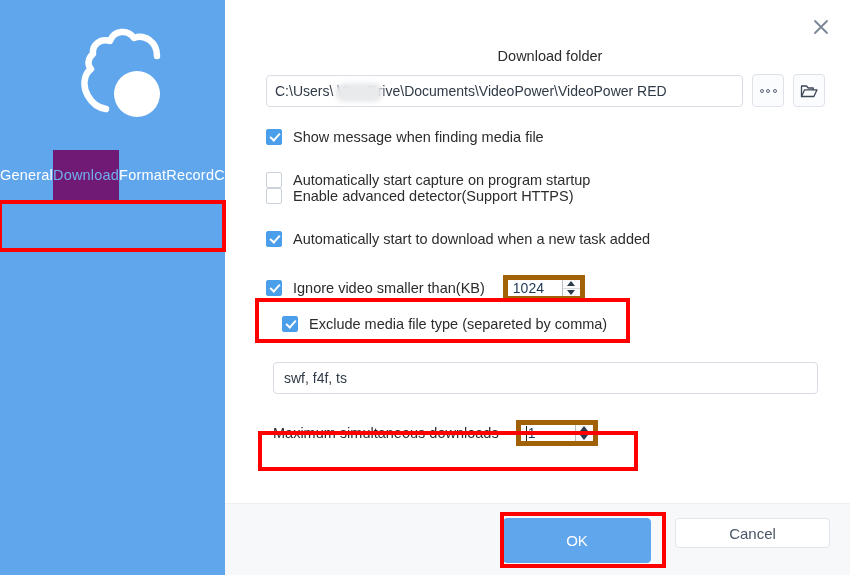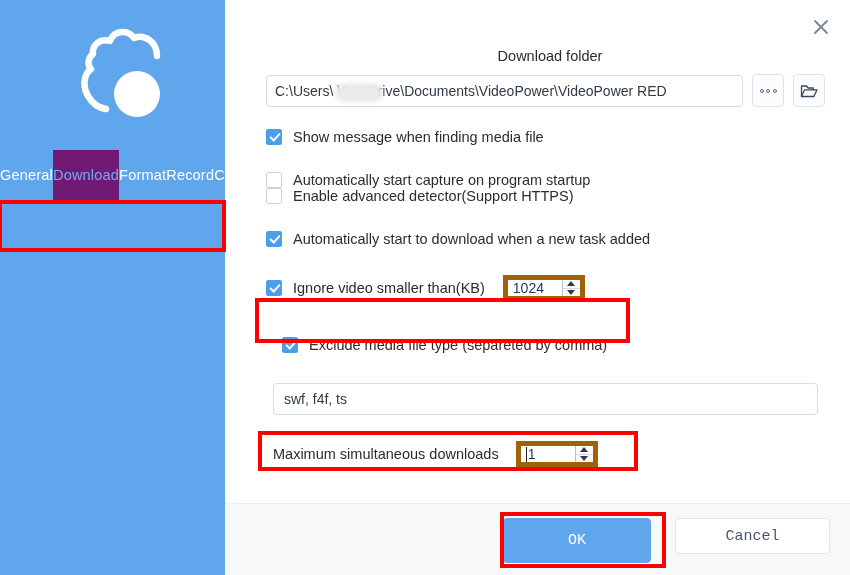--- a/index.html
+++ b/index.html
@@ -257,21 +257,20 @@
   }
 
   
   .footer {
     position: absolute;
     left: 0; right: 0;
     top: 503px;
     height: 72px;
     background: #f7f8f9;
     border-top: 1px solid #efefef;
-    font-family: Liberation Mono, monospace;
   }
   .btn {
     position: absolute;
     box-sizing: border-box;
     display: flex;
     align-items: center;
     justify-content: center;
     font-size: 15px;
     border-radius: 4px;
     cursor: pointer;
@@ -282,21 +281,21 @@
     width: 148px;
     height: 45px;
     background: #60a6ec;
     color: #ffffff;
     border: 1px solid #60a6ec;
   }
   .btn-cancel {
     left: 450px;
     top: 14px;
     width: 155px;
-    height: 36px;
+    height: 30px;
     background: #ffffff;
     color: #4a5568;
     border: 1px solid #e3e6ea;
   }
 </style>
 </head>
 <body>
 
 <div id="app">
 
@@ -390,21 +389,21 @@
             <div>
                 <span class="tri-up"></span>
               </div>
             <div>
                 <span class="tri-down"></span>
               </div>
           </span>
         </span>
       </div>
 
-      <div class="cb-row" style="margin-top:36px;padding-left:16px;">
+      <div class="cb-row" style="margin-top:15px;padding-left:16px;">
         <span class="cb on"></span>
         <span class="cb-label">Exclude media file type (separeted by comma)</span>
       </div>
 
       <div class="text-input" style="margin-top:30px;margin-left:7px;">
         <span title="swf, f4f, ts">swf, f4f, ts</span>
       </div>
 
       <div class="cb-row" style="margin-top:26px;margin-left:7px;">
         <span class="plain-label">Maximum simultaneous downloads</span>

